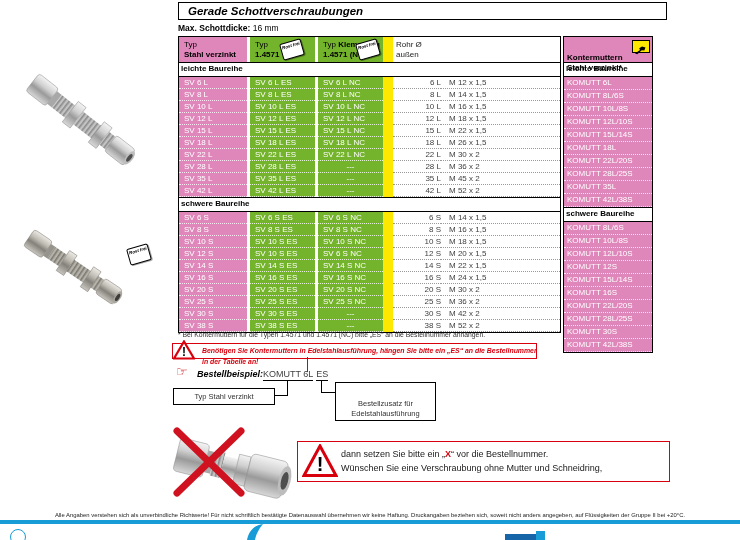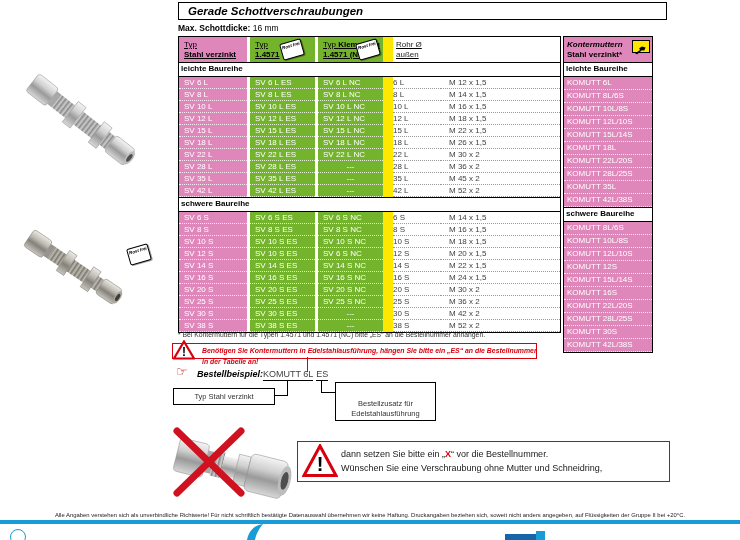--- a/index.html
+++ b/index.html
@@ -10,47 +10,47 @@
 
   
   .title-box{left:178px;top:2px;width:478px;height:16px;border:1.5px solid #000;
              line-height:16px;padding-left:9px;font-size:11.5px;font-weight:bold;font-style:italic;}
   .subtitle{left:178px;top:23px;font-size:8.5px;}
 
   
   .main-table{left:178px;top:36px;width:381px;border:1.5px solid #000;background:#fff;}
   .t-row,.h-row{display:grid;grid-template-columns:68px 3px 65px 3px 65px 10px 48px 1fr;background:#fff;}
   .t-row{height:12px;}
-  .h-row{height:25px;text-decoration:underline;}
+  .h-row{height:25px;}
   .cell{font-size:8px;line-height:12px;padding-left:5px;white-space:nowrap;overflow:hidden;}
   .c-pink{background:var(--pink);color:#fff;border-bottom:1px dotted rgba(255,255,255,.8);}
   .c-green{background:var(--green);color:#fff;border-bottom:1px dotted rgba(255,255,255,.8);}
   .gut{background:#fff;padding:0;}
   .c-yellow{background:var(--yellow);padding:0;border-bottom:1px solid var(--yellow);}
-  .c-rohr{color:#3f3f3f;text-align:left;padding:0;border-bottom:1px dotted #9a9a9a;}
+  .c-rohr{color:#3f3f3f;text-align:right;padding:0;border-bottom:1px dotted #9a9a9a;}
   .c-gew{color:#3f3f3f;padding-left:8px;border-bottom:1px dotted #9a9a9a;}
   .dash{text-align:center;padding-left:0;}
   .sec-row{height:13px;line-height:12px;font-size:8px;font-weight:bold;background:#fff;color:#000;
            padding-left:2px;border-top:1px solid #000;border-bottom:1px solid #000;}
   .h-cell{font-size:8px;line-height:9.5px;padding:3px 0 0 5px;color:#000;}
   .h-cell .l2{font-weight:bold;}
   .hc-pink{background:var(--pink);}
   .hc-green{background:var(--green);}
   .hc-white{color:#222;}
 
   
   .stamp{width:20px;height:14px;background:#fff;border:1px solid #000;border-radius:2px;
          transform:rotate(-16deg);font-size:4.5px;line-height:6px;text-align:center;
          font-style:italic;font-weight:bold;padding-top:1px;box-shadow:1px 1px 0 rgba(0,0,0,.35);}
 
   
   .konter-table{left:563px;top:36px;width:88px;border:1.5px solid #000;background:#fff;}
   .k-head{position:relative;height:25px;background:var(--pink);}
   .k-head .l1,.k-head .l2{font-size:8px;font-weight:bold;line-height:10px;padding-left:3px;}
-  .k-head .l1{padding-top:3px;font-style:italic;}
+  .k-head .l1{padding-top:16px;}
   .k-icon{position:absolute;right:2px;top:3px;width:16px;height:11px;background:var(--yellow);
           border:0.5px solid #000;}
   .k-row{height:12px;line-height:12px;font-size:8px;color:#fff;background:var(--pink);
          padding-left:3px;border-bottom:1px dotted rgba(255,255,255,.8);white-space:nowrap;overflow:hidden;}
   .k-sec{height:13px;line-height:12px;font-size:8px;font-weight:bold;background:#fff;color:#000;
          padding-left:2px;border-top:1px solid #000;border-bottom:1px solid #000;}
 
   .footnote{left:178px;top:331px;font-size:6.8px;color:#333;}
 
   

